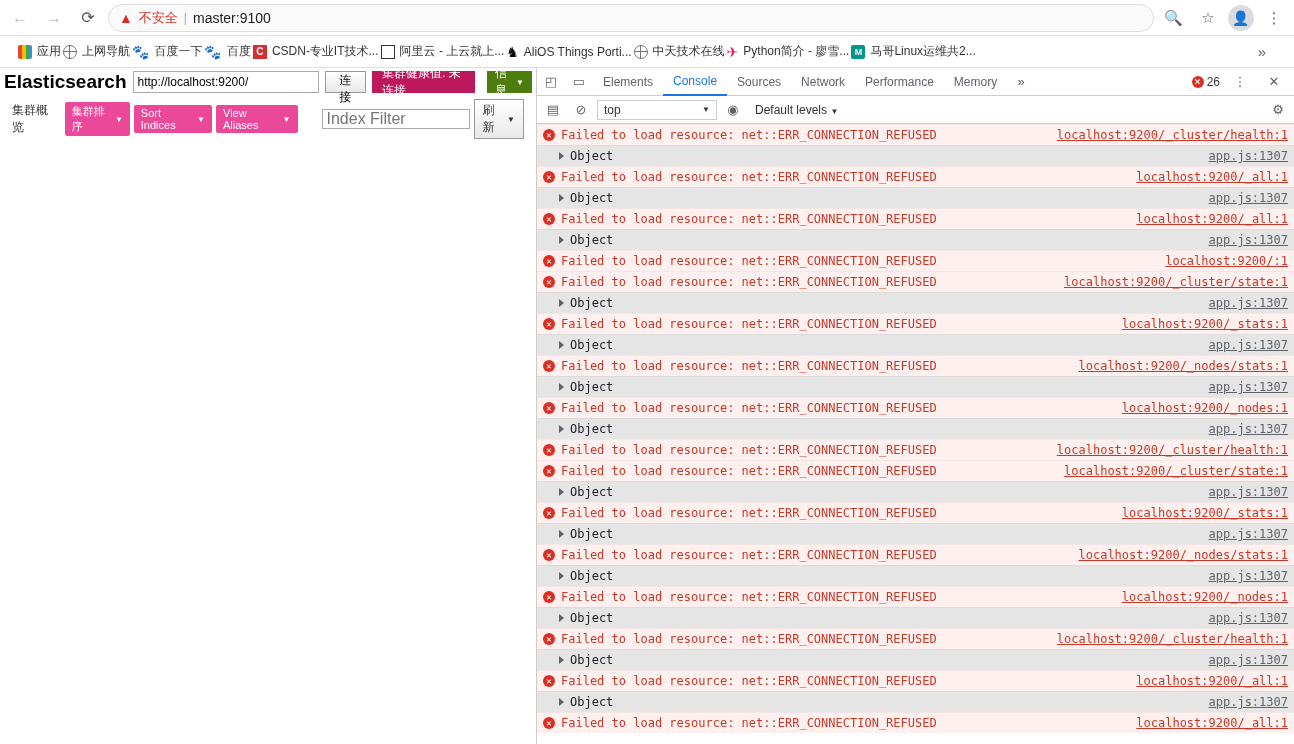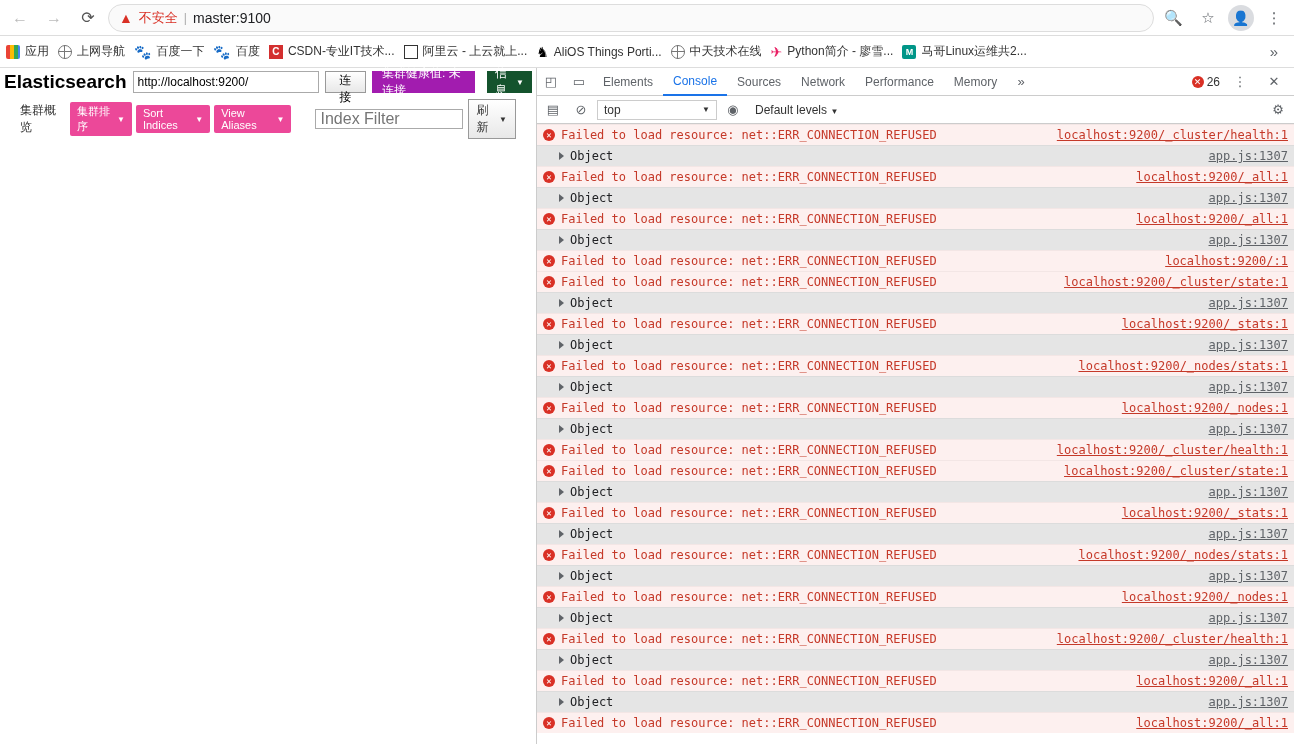--- a/index.html
+++ b/index.html
@@ -11,21 +11,21 @@
 .nav-btn.disabled { color: #bbb; }
 .url-wrap { flex: 1; display: flex; align-items: center; height: 28px; border: 1px solid #ddd; border-radius: 14px; padding: 0 10px; gap: 6px; background: #fafafa; }
 .warn-ico { color: #d93025; font-size: 14px; }
 .insecure { color: #d93025; font-size: 13px; }
 .url-sep { color: #aaa; }
 .url-text { font-size: 14px; color: #202124; }
 .tool-ico { width: 28px; height: 28px; display: flex; align-items: center; justify-content: center; color: #5f6368; font-size: 15px; }
 .avatar { width: 26px; height: 26px; border-radius: 50%; background: #dadce0; display: flex; align-items: center; justify-content: center; color: #777; font-size: 14px; }
 
 
-.bookmark-bar { display: flex; align-items: center; height: 32px; padding: 0 6px; gap: 9px; border-bottom: 1px solid #ddd; font-size: 12px; color: #333; }
+.bookmark-bar { display: flex; align-items: center; height: 32px; padding: 0 18px; gap: 2px; border-bottom: 1px solid #ddd; font-size: 12px; color: #333; }
 .bm { display: flex; align-items: center; gap: 5px; white-space: nowrap; }
 .bm-grid { width: 14px; height: 14px; background: repeating-linear-gradient(90deg,#ea4335 0 4px,#fbbc04 4px 8px,#34a853 8px 12px,#4285f4 12px 16px); border-radius:2px;}
 .bm-globe { width:14px; height:14px; border:1.2px solid #777; border-radius:50%; position:relative; }
 .bm-globe:before{content:"";position:absolute;left:5px;top:-1px;bottom:-1px;width:1px;background:#777;}
 .bm-globe:after{content:"";position:absolute;top:5px;left:-1px;right:-1px;height:1px;background:#777;}
 .bm-paw { color:#4285f4; font-size:14px; }
 .bm-c { width:14px;height:14px;background:#d32f2f;color:#fff;display:flex;align-items:center;justify-content:center;font-size:10px;font-weight:bold;}
 .bm-ali { width:14px;height:14px;border:1px solid #333;}
 .bm-gh { color:#000; font-size:14px;}
 .bm-rocket{color:#e91e63;font-size:14px;}
@@ -34,26 +34,26 @@
 
 .main { display: flex; height: calc(100% - 68px); }
 .left { width: 537px; border-right: 1px solid #ccc; display: flex; flex-direction: column; }
 .right { flex: 1; display: flex; flex-direction: column; }
 
 
 .es-top { display: flex; align-items: center; padding: 3px 4px; gap: 6px; }
 .es-title { font-size: 19px; font-weight: bold; color: #000; }
 .es-url { width: 228px; height: 22px; border: 1px solid #aaa; padding: 0 4px; font-size: 12px; }
 .es-btn { height: 22px; padding: 0 10px; border: 1px solid #999; background: linear-gradient(#fff,#e8e8e8); font-size: 12px; }
-.es-health { height: 22px; padding: 0 10px; background: #a21caf; color: #fff; font-size: 12px; display:flex;align-items:center; }
-.es-info { height: 22px; padding: 0 8px; background: #14532d; color: #fff; font-size: 12px; display:flex;align-items:center;gap:4px; }
+.es-health { height: 22px; padding: 0 10px; background: #be185d; color: #fff; font-size: 12px; display:flex;align-items:center; }
+.es-info { height: 22px; padding: 0 8px; background: #4d7c0f; color: #fff; font-size: 12px; display:flex;align-items:center;gap:4px; }
 .es-tabs { display: flex; border-bottom: 1px solid #ccc; font-size: 12px; }
 .es-tab { padding: 3px 9px; border-top:1px solid #ccc;border-left:1px solid #ccc;border-right:1px solid #ccc; background:#f5f5f5;}
 .es-tab.plus{color:#07c;}
-.es-subbar { display: flex; align-items: center; padding: 3px 20px; gap: 4px; }
+.es-subbar { display: flex; align-items: center; padding: 3px 12px; gap: 4px; }
 .es-sub-lbl { font-size: 12px; padding-right:4px;}
 .es-pill { padding: 2px 7px; background: #ec4899; color:#fff; font-size:11px; border-radius:2px;display:flex;align-items:center;gap:3px;}
 .es-filter { width: 148px; height: 20px; border:1px solid #aaa; padding:0 4px; font-size:16px;margin-left:20px;}
 .es-refresh { margin-left:auto; padding:2px 8px; border:1px solid #999; background:linear-gradient(#fff,#e8e8e8); font-size:12px;display:flex;align-items:center;gap:3px;}
 
 
 .dt-tabs { display:flex; align-items:center; height:28px; border-bottom:1px solid #ccc; font-size:12px; color:#5f6368; }
 .dt-ico { width:28px; display:flex; justify-content:center; color:#5f6368; font-size:13px;}
 .dt-tab { padding:0 10px; height:28px; display:flex; align-items:center; }
 .dt-tab.active{ color:#1a73e8; border-bottom:2px solid #1a73e8;}

